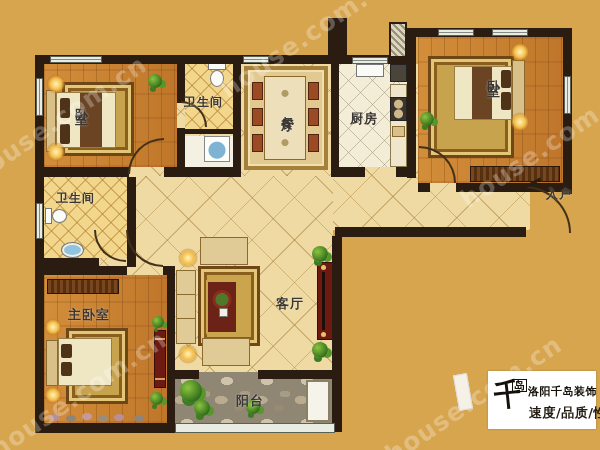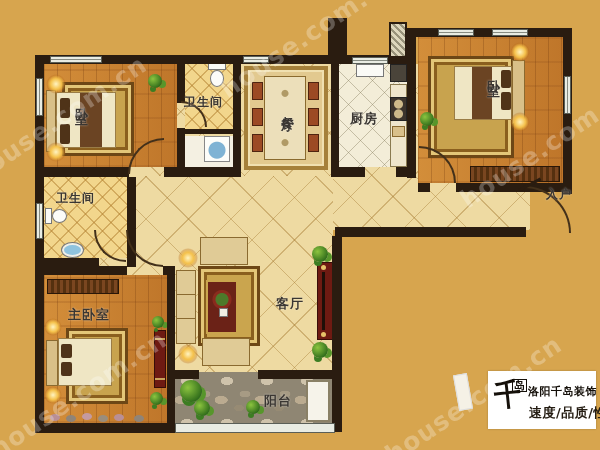--- a/index.html
+++ b/index.html
@@ -231,21 +231,21 @@
   <div class="abs" style="left:518px;top:183px;width:24px;height:3px;background:#2a1c10;transform:rotate(-28deg);"></div>
 
   <div class="abs rlabel vlabel" style="left:72px;top:98px;">卧室</div>
   <div class="abs rlabel small" style="left:184px;top:94px;">卫生间</div>
   <div class="abs rlabel vlabel" style="left:278px;top:106px;">餐厅</div>
   <div class="abs rlabel" style="left:350px;top:110px;">厨房</div>
   <div class="abs rlabel vlabel" style="left:484px;top:70px;">卧室</div>
   <div class="abs rlabel small" style="left:56px;top:190px;">卫生间</div>
   <div class="abs rlabel" style="left:68px;top:306px;">主卧室</div>
   <div class="abs rlabel" style="left:276px;top:295px;">客厅</div>
-  <div class="abs rlabel" style="left:236px;top:392px;margin-left:28px;">阳台</div>
+  <div class="abs rlabel" style="left:236px;top:392px;">阳台</div>
   <div class="abs rlabel small" style="left:546px;top:186px;">入户</div>
 
   <div class="abs wm" style="left:-35px;top:165px;">house.com.cn</div>
   <div class="abs wm" style="left:-15px;top:440px;">house.com.cn</div>
   <div class="abs wm" style="left:215px;top:80px;">house.com.cn</div>
   <div class="abs wm" style="left:380px;top:445px;">house.com.cn</div>
   <div class="abs wm" style="left:455px;top:190px;">house.com.cn</div>
 
   <div class="abs slip" style="left:456px;top:374px;width:12px;height:34px;"></div>
   <div class="abs logobox" style="left:488px;top:371px;width:108px;height:58px;">

